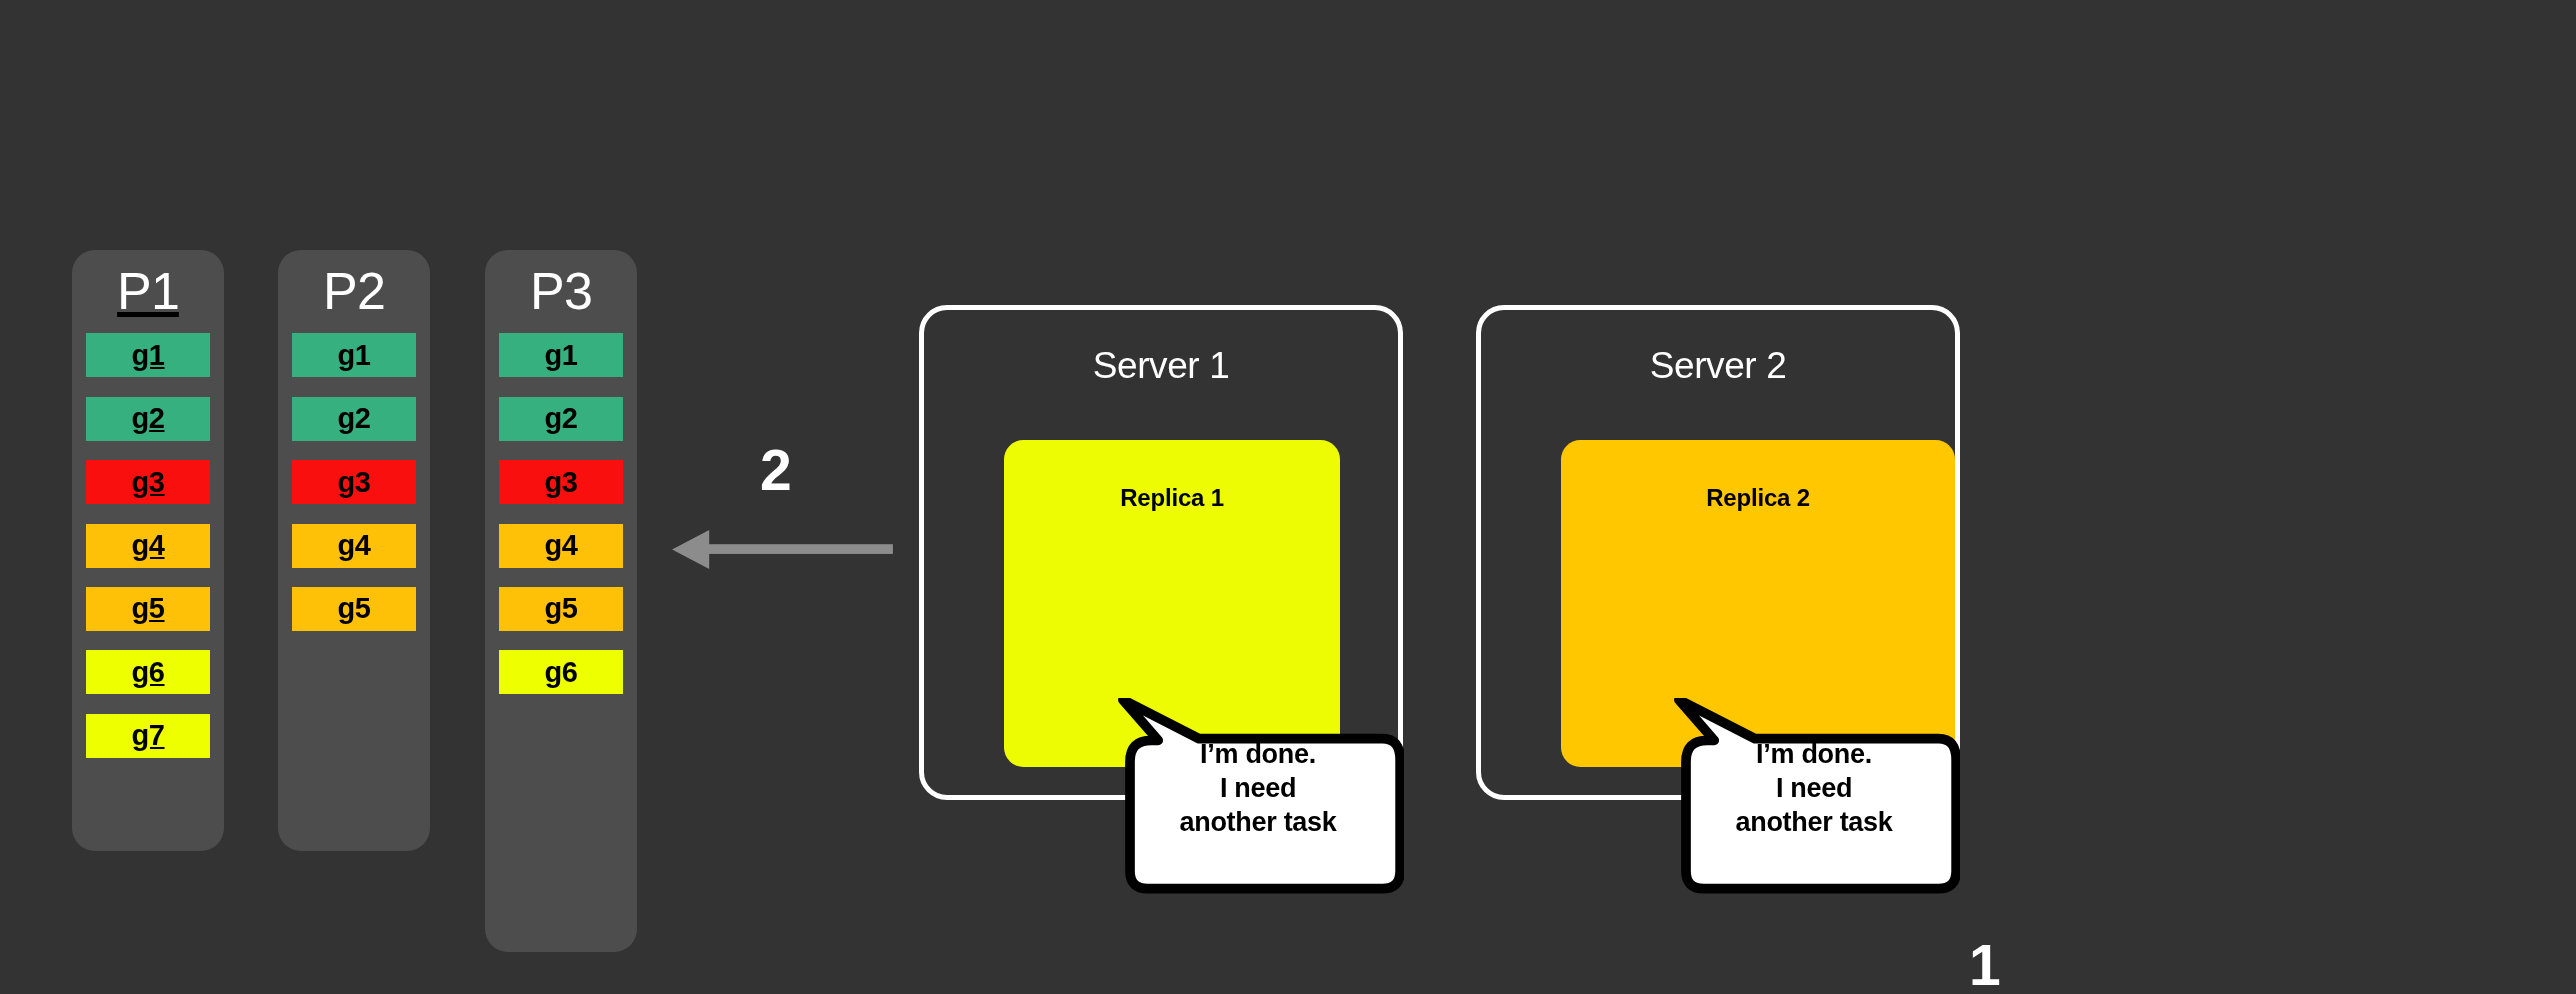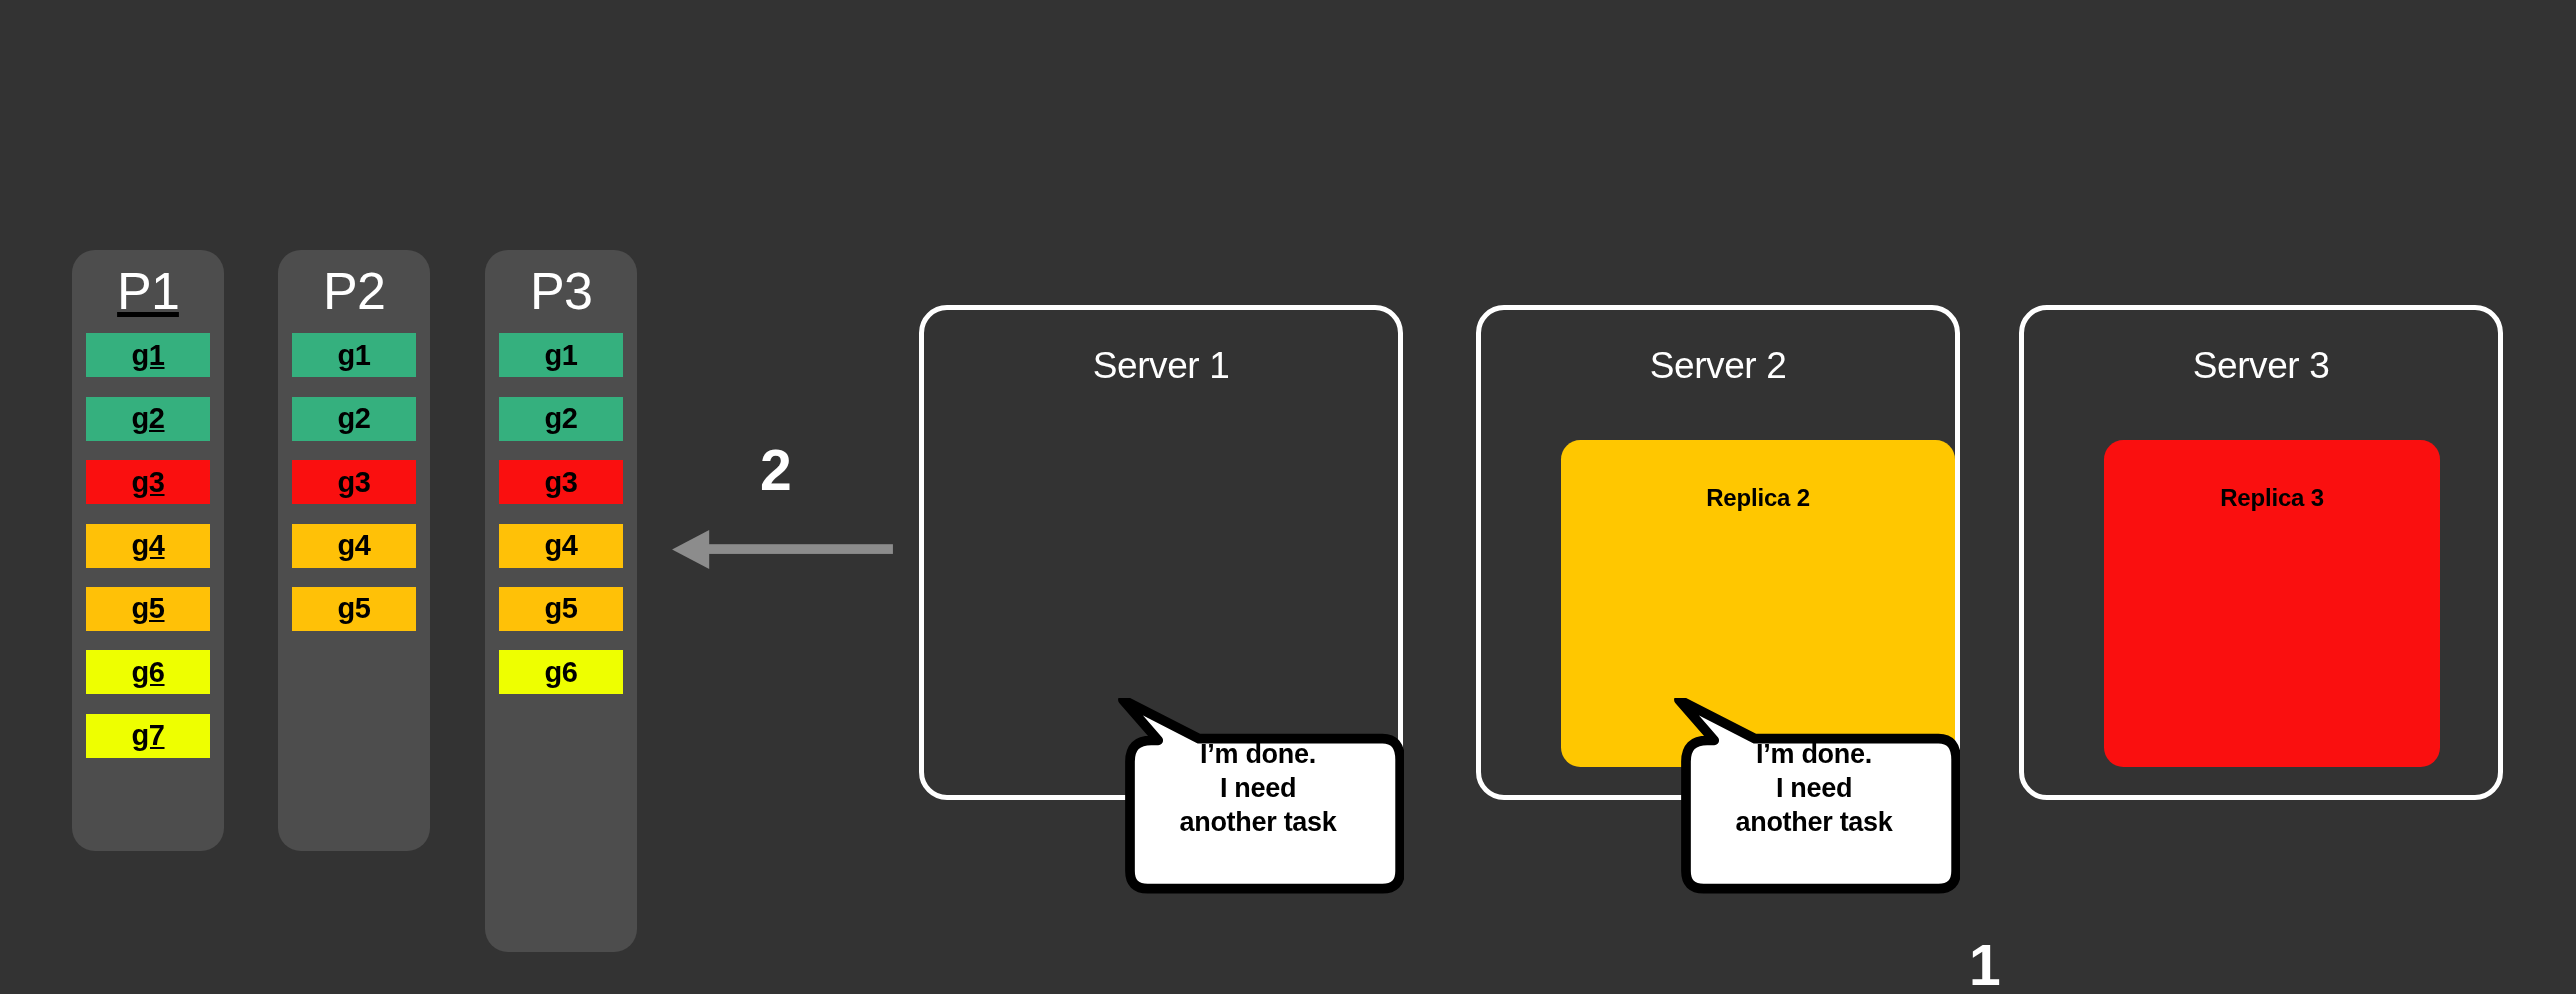--- a/index.html
+++ b/index.html
@@ -221,20 +221,23 @@
   <div class="flow-arrow-wrap" style="left:672px; top:442px; width:230px; height:141px;">
     <div class="flow-arrow-label" style="left:88px; top:0px;">2</div>
     <svg class="flow-arrow-svg" style="left:0px; top:81px;" width="221" height="53" viewBox="0 0 250 60">
       <polygon points="0,30 42,8 42,52" fill="#8c8c8c"></polygon>
       <rect x="40" y="24" width="210" height="11" fill="#8c8c8c"></rect>
     </svg>
   </div>
 
   <div class="server" style="left:919px; top:305px; width:484px; height:495px;">
     <div class="server-title">Server 1</div>
+    <div class="replica" id="replica-0" style="left: 80px; top: 130px; width: 336px; height: 327px; background: rgb(237, 252, 3);">
+      <div class="replica-label">Replica 1</div>
+    </div>
   </div>
 
   <div class="bubble-wrap" style="left:1112px; top:698px; width:292px; height:196px;">
     <svg class="bubble-svg" width="292" height="196" viewBox="0 0 330 222">
       <path d="M 20 72
                Q 20 48 44 48
                L 52 48
                L 12 2
                L 98 46
                L 306 46
@@ -270,23 +273,17 @@
                Q 326 216 306 216
                L 40 216
                Q 20 216 20 196
                Z" fill="#ffffff" stroke="#000000" stroke-width="11" stroke-linejoin="round"></path>
     </svg>
     <div class="bubble-text">I’m done.
 I need
 another task</div>
   </div>
 
-  <div class="server" style="left:2019px; top:305px; width:484px; height:495px;">
-    <div class="server-title">Server 3</div>
-    <div class="replica" id="replica-2" style="left: 80px; top: 130px; width: 336px; height: 327px; background: rgb(250, 15, 15);">
-      <div class="replica-label">Replica 3</div>
-    </div>
-  </div>
 
   <div class="step-marker" style="left:1969px; top:937px;">1</div>
 
 </div>
 
 
 </body></html>

